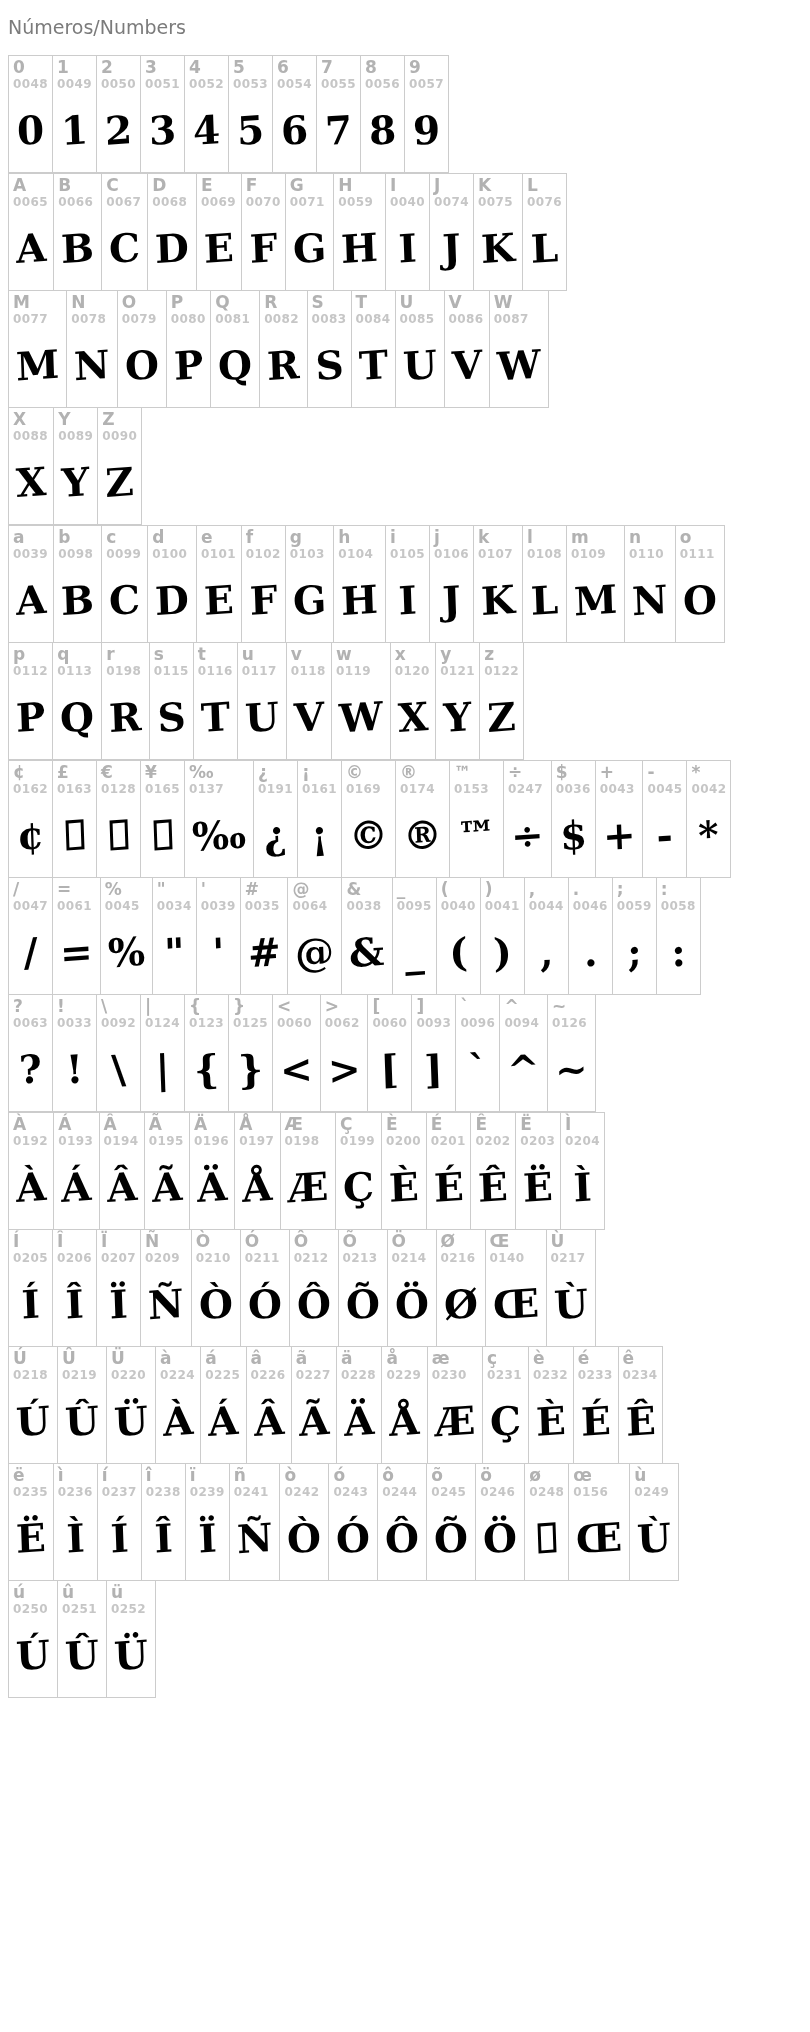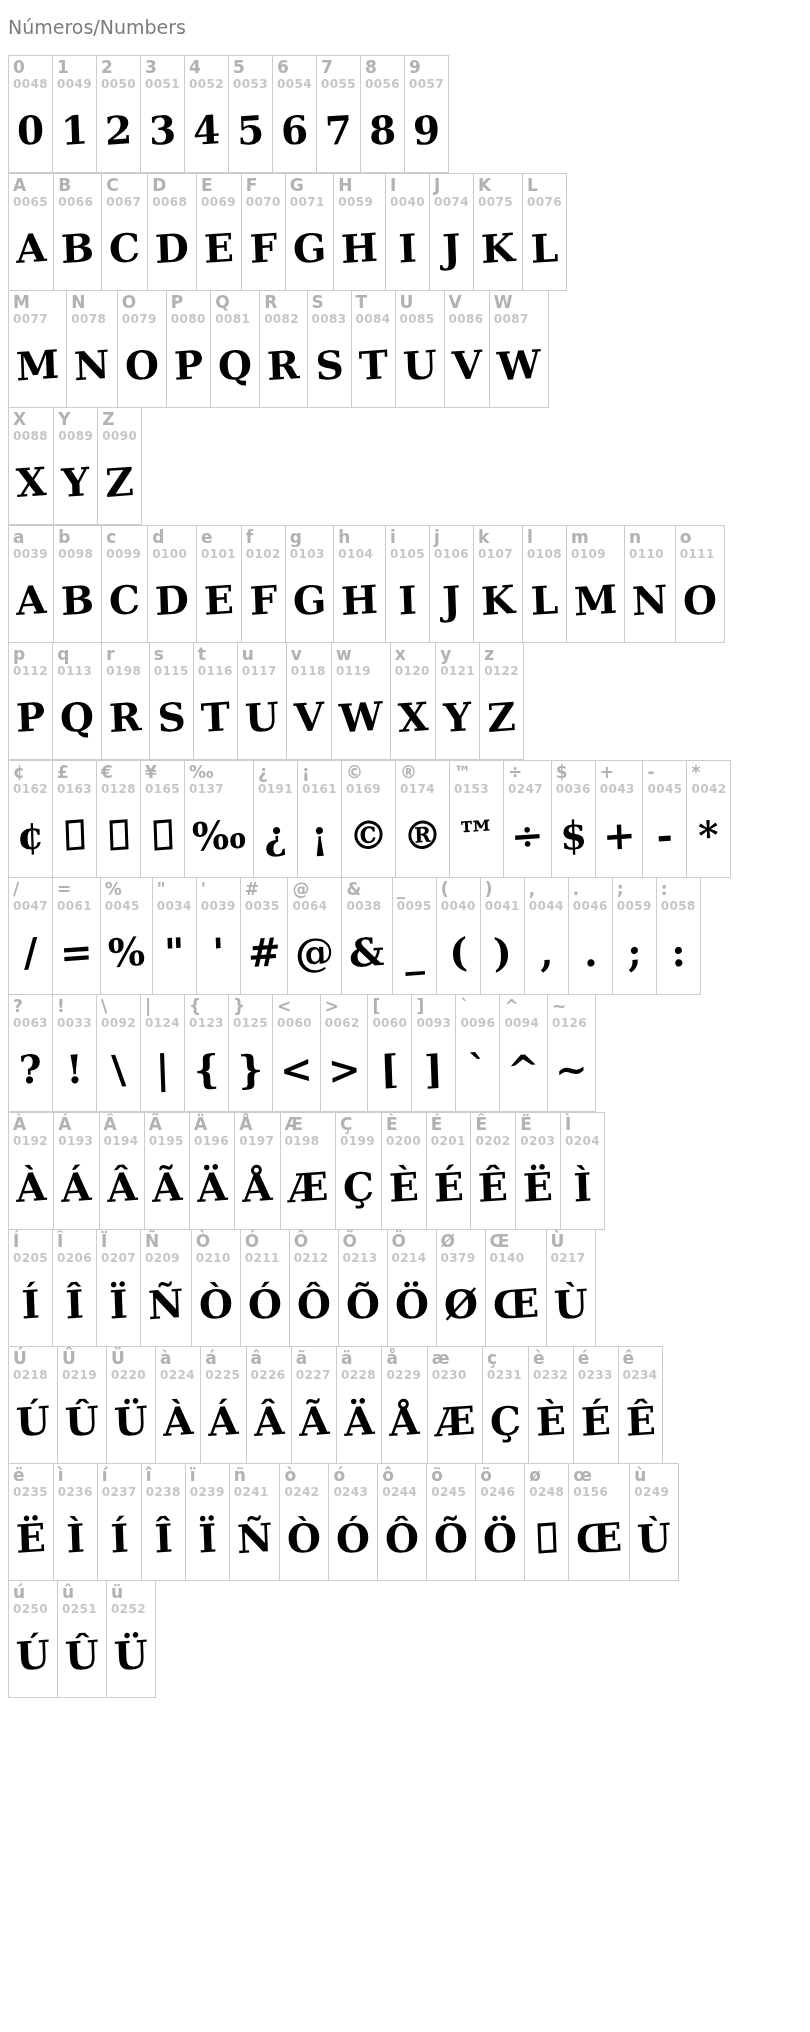--- a/index.html
+++ b/index.html
@@ -753,21 +753,21 @@
             <div class="code">0213</div>
             <div class="glyph">Õ</div>
           </div>
           <div class="cell">
             <div class="ch">Ö</div>
             <div class="code">0214</div>
             <div class="glyph">Ö</div>
           </div>
           <div class="cell">
             <div class="ch">Ø</div>
-            <div class="code">0379</div>
+            <div class="code">0216</div>
             <div class="glyph">Ø</div>
           </div>
           <div class="cell">
             <div class="ch">Œ</div>
             <div class="code">0140</div>
             <div class="glyph">Œ</div>
           </div>
           <div class="cell">
             <div class="ch">Ù</div>
             <div class="code">0217</div>

